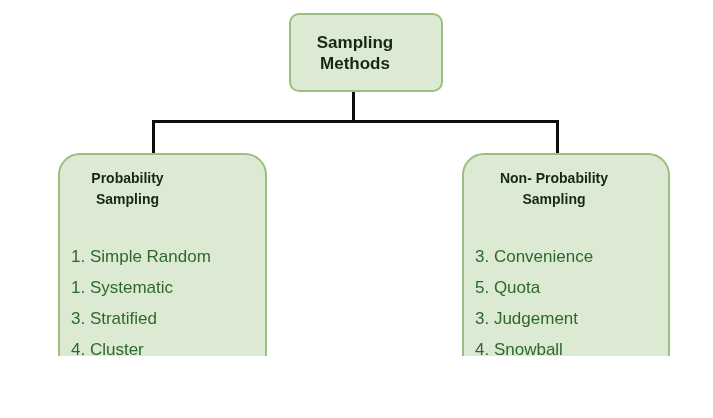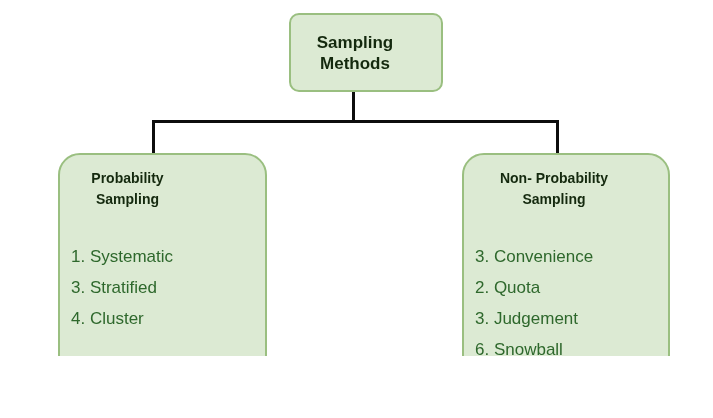--- a/index.html
+++ b/index.html
@@ -90,30 +90,31 @@
 
   <div class="connector conn-stem"></div>
   <div class="connector conn-horizontal"></div>
   <div class="connector conn-left-drop"></div>
   <div class="connector conn-right-drop"></div>
 
   <div class="node branch-node branch-left">
     <div class="branch-title">Probability
 Sampling</div>
     <ul class="branch-list">
+      <li>1. Simple Random</li>
       <li>1. Systematic</li>
       <li>3. Stratified</li>
       <li>4. Cluster</li>
     </ul>
   </div>
 
   <div class="node branch-node branch-right">
     <div class="branch-title">Non- Probability
 Sampling</div>
     <ul class="branch-list">
       <li>3. Convenience</li>
-      <li>2. Quota</li>
+      <li>5. Quota</li>
       <li>3. Judgement</li>
-      <li>6. Snowball</li>
+      <li>4. Snowball</li>
     </ul>
   </div>
 
 </div>
 
 </body></html>

